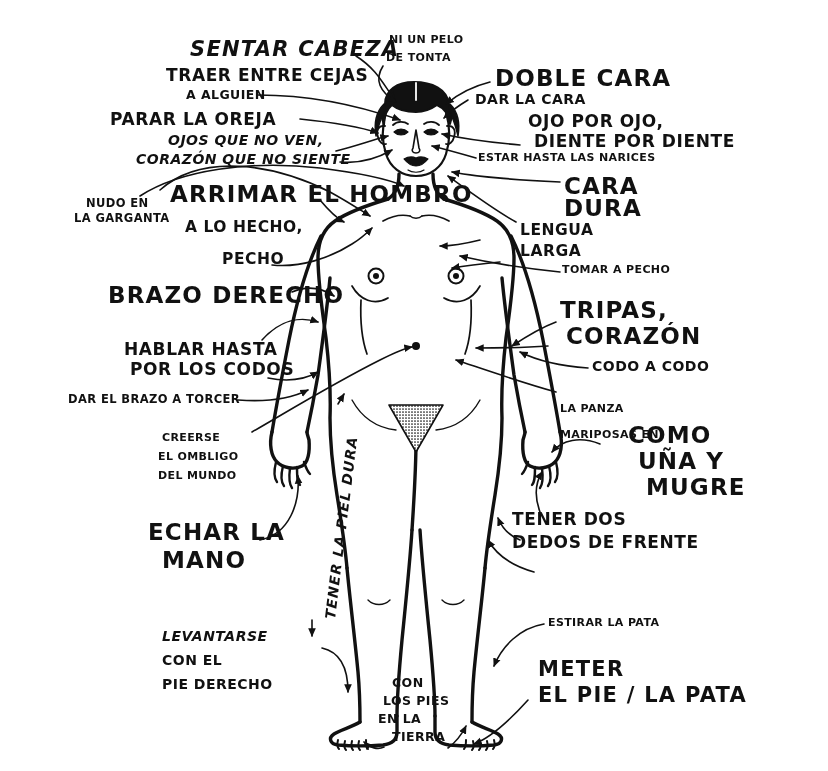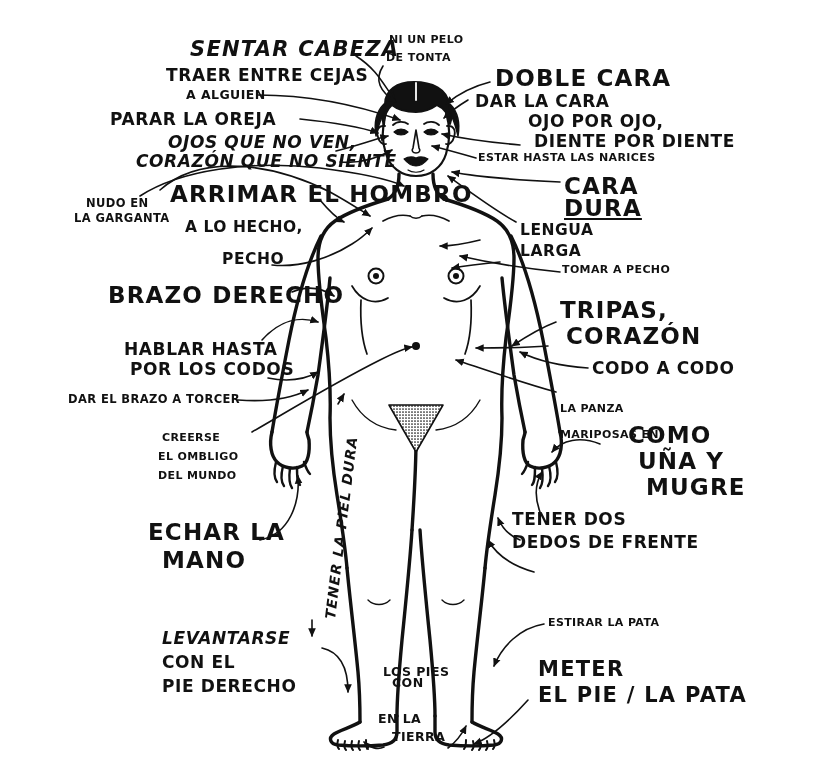--- a/index.html
+++ b/index.html
@@ -32,21 +32,21 @@
     letter-spacing: 0.035em;
     line-height: 1.08;
     white-space: pre;
     text-transform: uppercase;
     transform-origin: 0 0;
   }
   .lbl.italic { font-style: italic; }
   .s11 { font-size: 11.5px; }
   .s12 { font-size: 12.5px; }
   .s13 { font-size: 11px; }
-  .s14 { font-size: 17px; }
+  .s14 { font-size: 14px; }
   .s15 { font-size: 15.5px; }
   .s16 { font-size: 17px; }
   .s18 { font-size: 23px; letter-spacing: 0.05em; }
   .s20 { font-size: 21px; letter-spacing: 0.06em; }
   .vert {
     position: absolute;
     transform: rotate(-83deg);
     transform-origin: 0 0;
     font-size: 14px;
     font-weight: 700;
@@ -290,21 +290,21 @@
 
   <div class="lbl s13" style="left:389px; top:34px;">NI UN PELO</div>
   <div class="lbl s13" style="left:386px; top:52px;">DE TONTA</div>
 
   <div class="lbl s18" style="left:495px; top:66px;">DOBLE CARA</div>
   <div class="lbl s14" style="left:475px; top:92px;">DAR LA CARA</div>
   <div class="lbl s16" style="left:528px; top:112px;">OJO POR OJO,</div>
   <div class="lbl s16" style="left:534px; top:132px;">DIENTE POR DIENTE</div>
   <div class="lbl s13" style="left:478px; top:152px;">ESTAR HASTA LAS NARICES</div>
   <div class="lbl s18" style="left:564px; top:174px;">CARA</div>
-  <div class="lbl s18" style="left:564px; top:196px;text-decoration:underline;">DURA</div>
+  <div class="lbl s18" style="left:564px; top:196px;">DURA</div>
 
   <div class="lbl s11" style="left:86px; top:197px;">NUDO EN</div>
   <div class="lbl s11" style="left:74px; top:212px;">LA GARGANTA</div>
   <div class="lbl s18" style="left:170px; top:182px;">ARRIMAR EL HOMBRO</div>
   <div class="lbl s15" style="left:185px; top:219px;">A LO HECHO,</div>
   <div class="lbl s15" style="left:198px; top:251px;margin-left:24px;">PECHO</div>
   <div class="lbl s18" style="left:108px; top:283px;">BRAZO DERECHO</div>
   <div class="lbl s16" style="left:124px; top:340px;">HABLAR HASTA</div>
   <div class="lbl s16" style="left:130px; top:360px;">POR LOS CODOS</div>
   <div class="lbl s11" style="left:68px; top:393px;">DAR EL BRAZO A TORCER</div>
@@ -330,17 +330,17 @@
   <div class="lbl s18" style="left:628px; top:423px;">COMO</div>
   <div class="lbl s18" style="left:638px; top:449px;">UÑA Y</div>
   <div class="lbl s18" style="left:646px; top:475px;">MUGRE</div>
   <div class="lbl s16" style="left:512px; top:510px;">TENER DOS</div>
   <div class="lbl s16" style="left:512px; top:533px;">DEDOS DE FRENTE</div>
   <div class="lbl s13" style="left:548px; top:617px;">ESTIRAR LA PATA</div>
   <div class="lbl s20" style="left:538px; top:658px;">METER</div>
   <div class="lbl s20" style="left:538px; top:684px;">EL PIE / LA PATA</div>
 
   <div class="lbl s12" style="left:392px; top:676px;">CON</div>
-  <div class="lbl s12" style="left:383px; top:665px;">LOS PIES</div>
+  <div class="lbl s12" style="left:383px; top:694px;">LOS PIES</div>
   <div class="lbl s12" style="left:378px; top:712px;">EN LA</div>
   <div class="lbl s12" style="left:392px; top:730px;">TIERRA</div>
 
 </div>
 
 </body></html>

